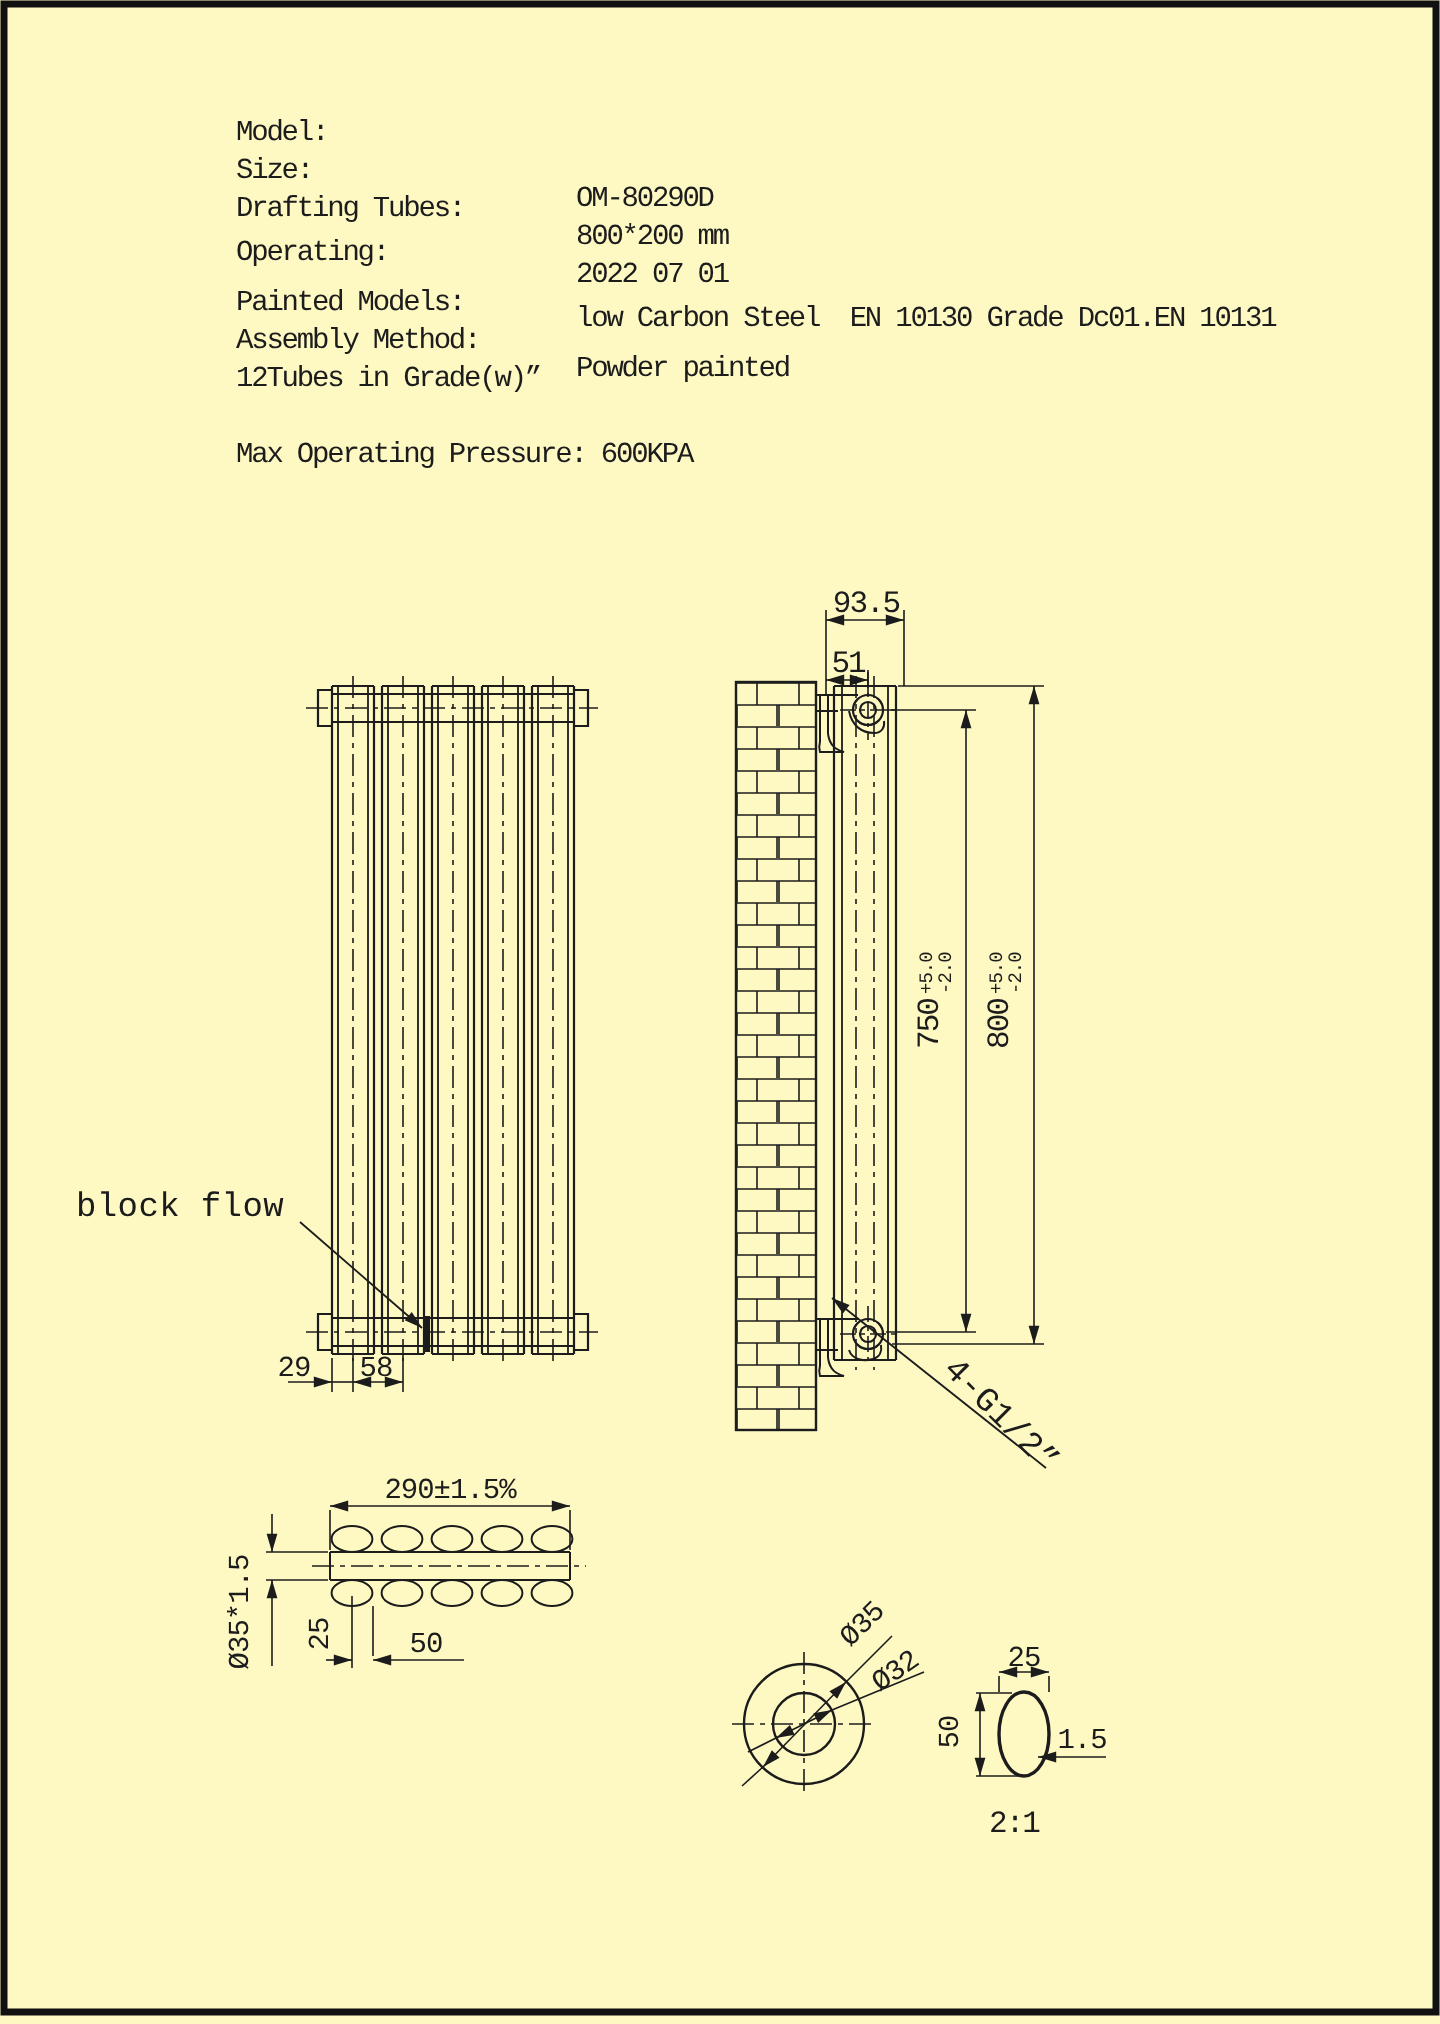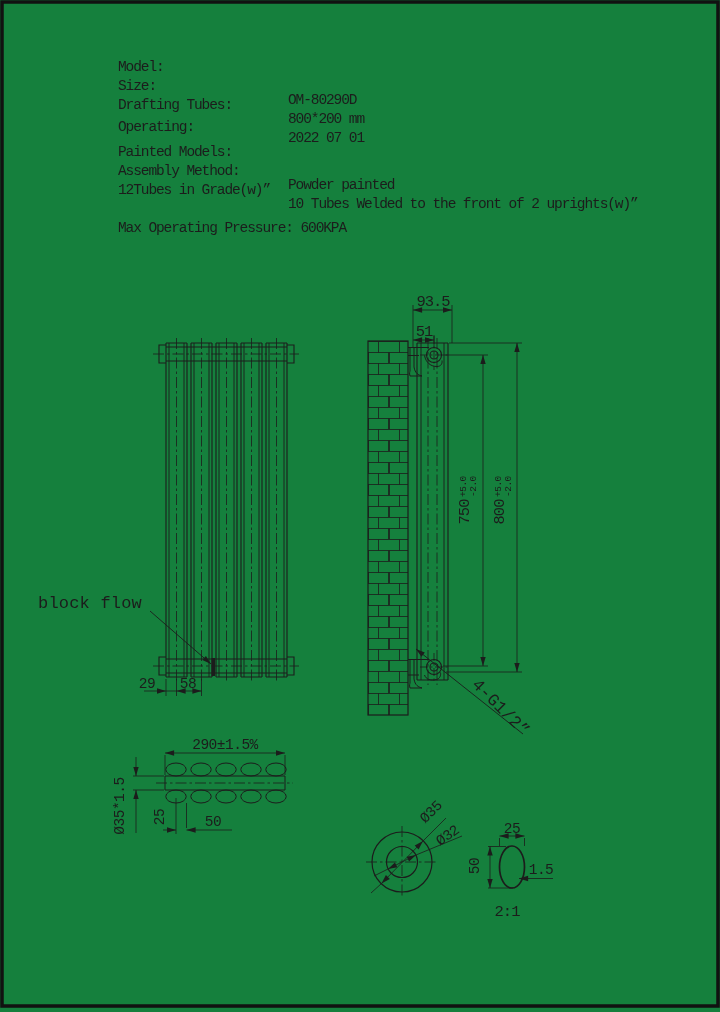--- a/index.html
+++ b/index.html
@@ -1,39 +1,39 @@
 <!DOCTYPE html>
 <html><head>
 <meta charset="utf-8">
 <style>
   html,body{margin:0;padding:0;background:#ffffff;}
   body{width:720px;height:1012px;font-family:"Liberation Mono",monospace;}
-  .page{position:relative;width:720px;height:1012px;background:#15803d;overflow:hidden;}
+  .page{position:relative;width:720px;height:1012px;background:#fef9c3;overflow:hidden;}
   .spec-row{position:absolute;left:118px;width:600px;height:19px;font-size:14.5px;
             letter-spacing:-1.1px;color:#1c1c1c;white-space:pre;}
   .spec-row .val{position:absolute;left:170px;top:0;white-space:pre;margin-top:33px;}
   svg{position:absolute;left:0;top:0;}
   svg text{fill:#1c1c1c;font-family:"Liberation Mono",monospace;letter-spacing:-0.5px;}
   .t14{font-size:14.5px;}
   .t15{font-size:15.5px;letter-spacing:-1px;}
   .t9{font-size:9.5px;letter-spacing:-0.5px;}
   .t17{font-size:17px;letter-spacing:0.2px;}
 </style>
 </head>
 <body>
 
 <div class="page">
 
   <div>
     <div class="spec-row" style="top:59px"><span>Model:</span><span class="val">OM-80290D</span></div>
     <div class="spec-row" style="top:78px"><span>Size:</span><span class="val">800*200 mm</span></div>
     <div class="spec-row" style="top:97px"><span>Drafting Tubes:</span><span class="val">2022 07 01</span></div>
-    <div class="spec-row" style="top:119px"><span>Operating:</span></div>
+    <div class="spec-row" style="top:119px"><span>Operating:</span><span class="val">low Carbon Steel  EN 10130 Grade Dc01.EN 10131</span></div>
     <div class="spec-row" style="top:144px"><span>Painted Models:</span><span class="val">Powder painted</span></div>
-    <div class="spec-row" style="top:163px"><span>Assembly Method:</span><span class="val">10 Tubes Welded to the front of 2 uprights(w)”</span></div>
+    <div class="spec-row" style="top:163px"><span>Assembly Method:</span></div>
     <div class="spec-row" style="top:182px">12Tubes in Grade(w)”</div>
     <div class="spec-row" style="top:220px">Max Operating Pressure: 600KPA</div>
   </div>
 
   <svg width="720" height="1012" viewBox="0 0 720 1012">
     <defs>
       <marker id="ar" viewBox="0 0 10 7" markerWidth="10" markerHeight="7" refX="9.5" refY="3.5" orient="auto-start-reverse" markerUnits="userSpaceOnUse">
         <path d="M0.4,0.8 L9.5,3.5 L0.4,6.2 Z" fill="#1c1c1c"></path>
       </marker>
       <pattern id="brick" x="368" y="341" width="21" height="22" patternUnits="userSpaceOnUse">

